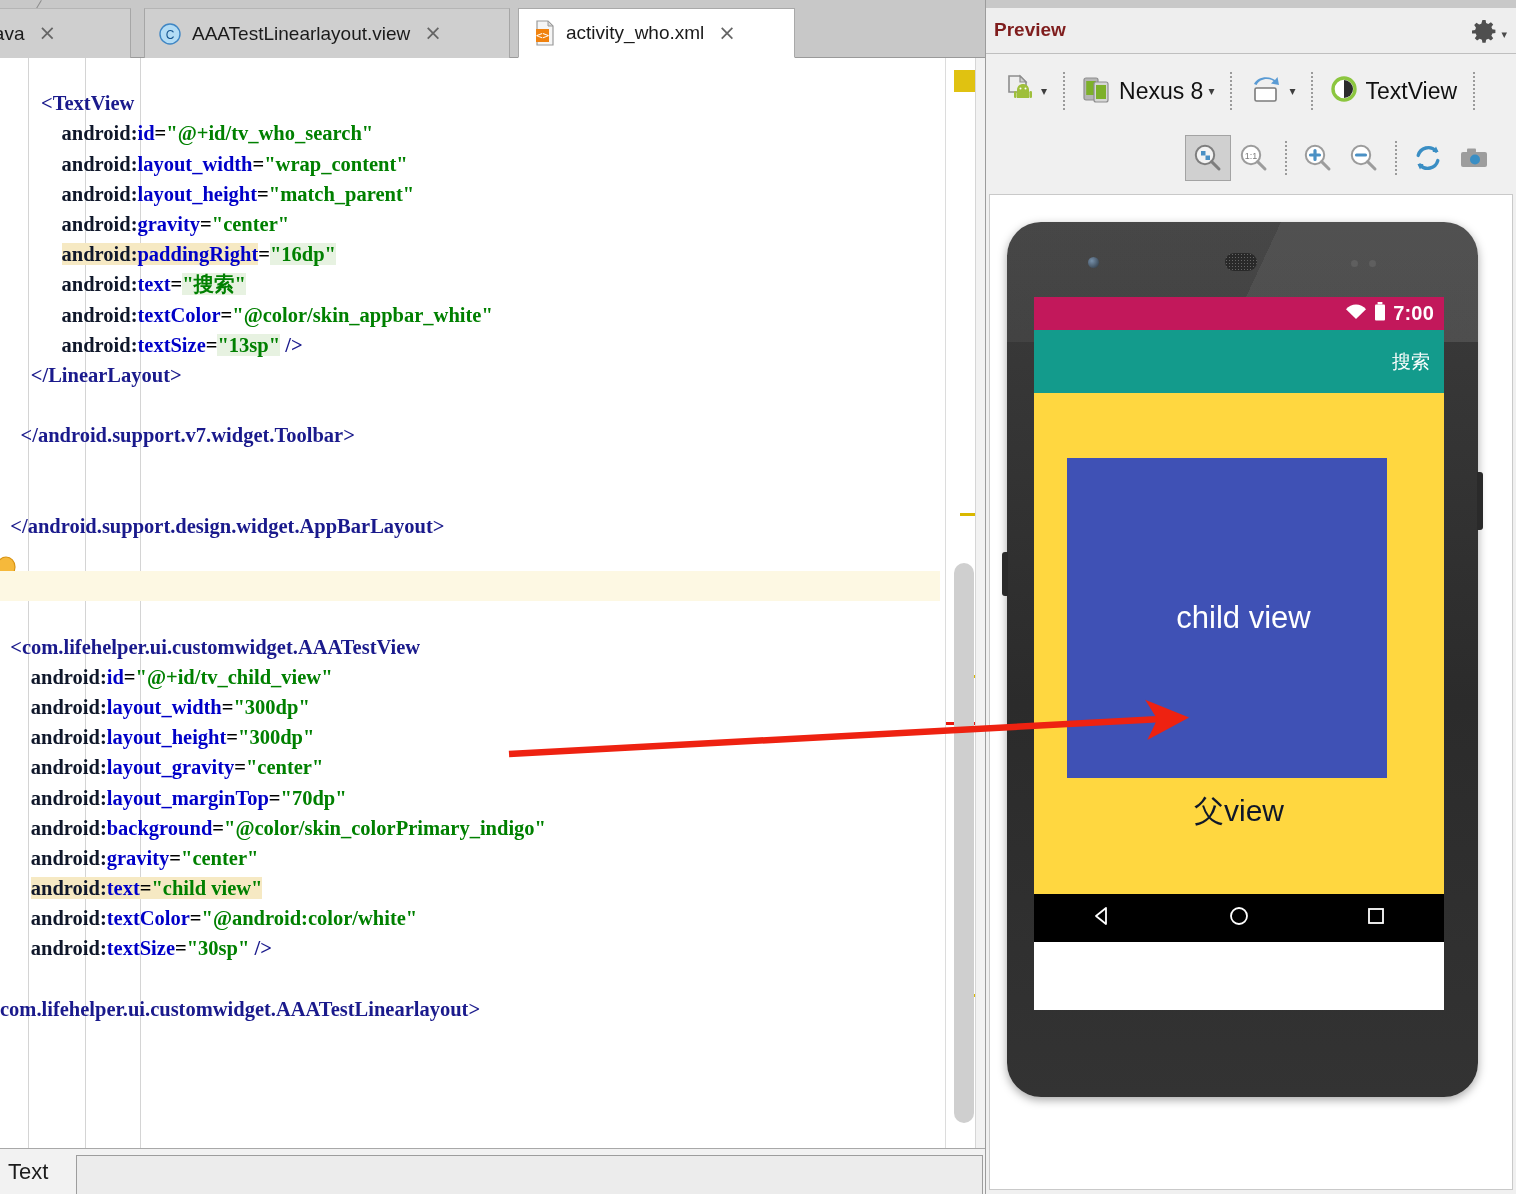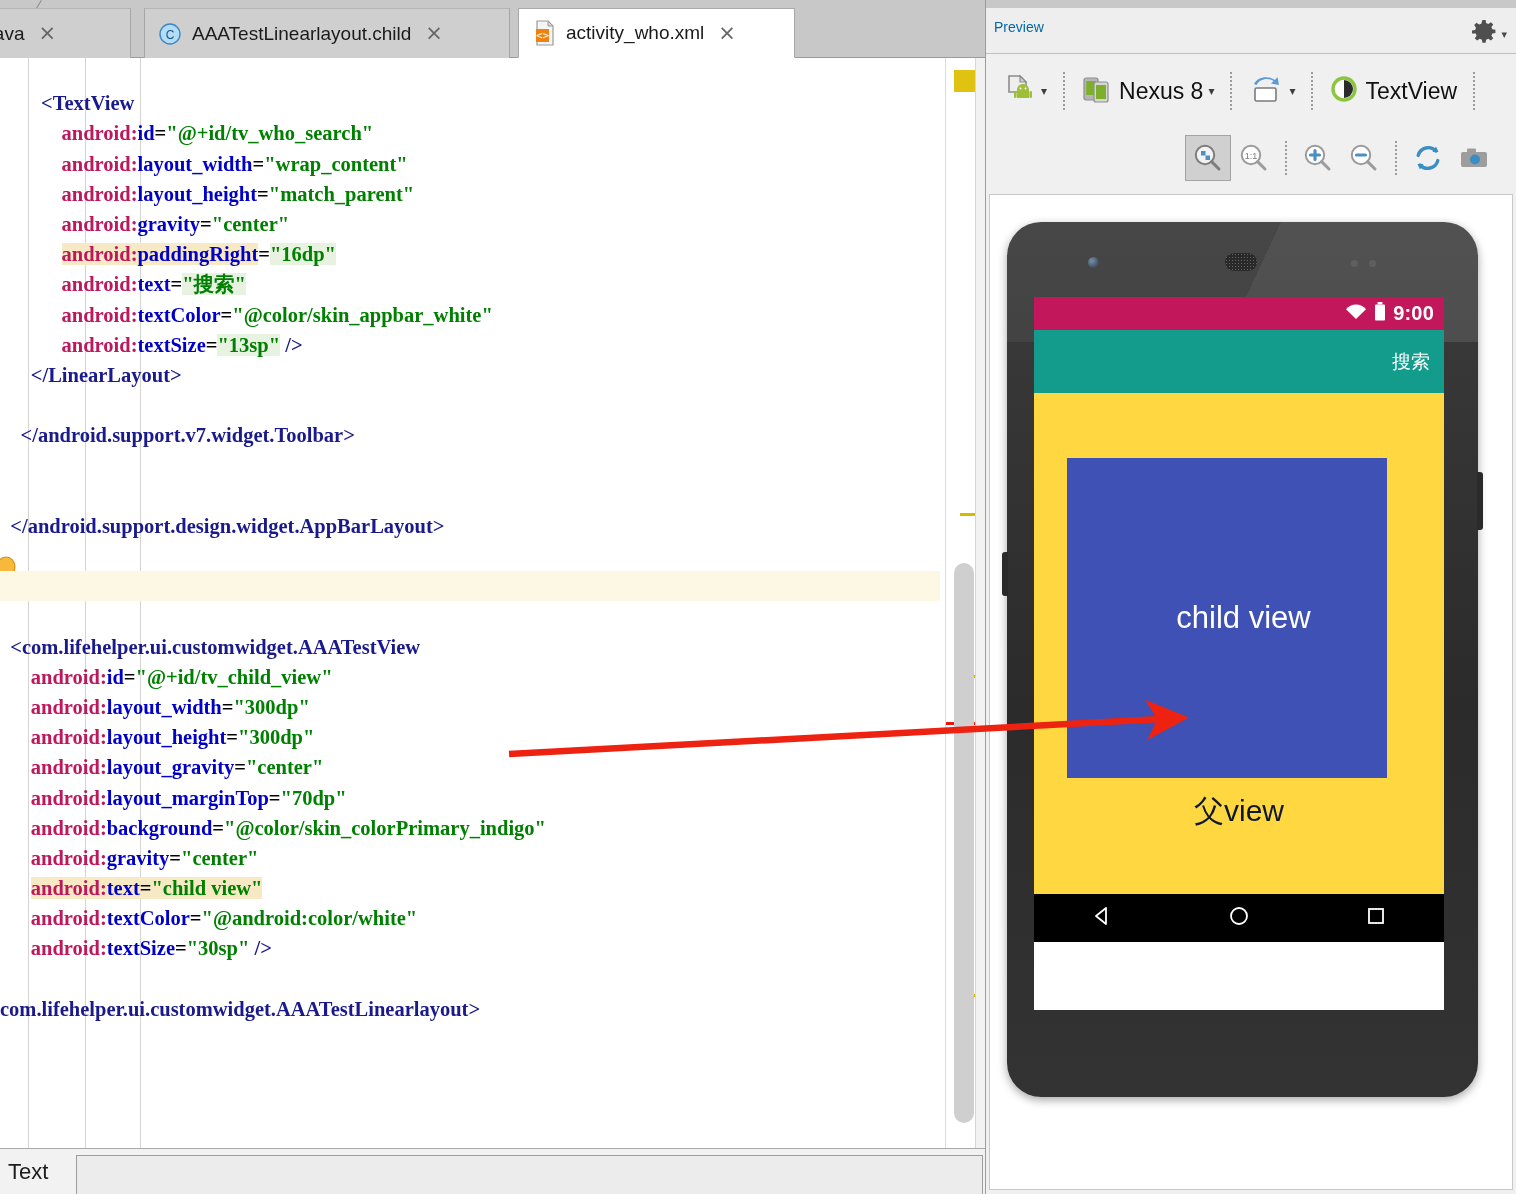--- a/index.html
+++ b/index.html
@@ -75,21 +75,21 @@
     font-family: Liberation Serif, serif;
     font-size: 20.5px;
     line-height: 30.2px;
     white-space: pre;
     font-weight: bold;
   }
   .cl { position: relative; height: 30.2px; padding-left: 0; }
   .cl.hl-row { background: #fdf8e3; }
   
   .t-tag   { color: #1a1a8c; }          
-  .t-ns    { color: #be185d; text-align: right; }          
+  .t-ns    { color: #0f172a; text-align: right; }          
   .t-attr  { color: #0000c8; }          
   .t-val   { color: #008000; }          
   .t-plain { color: #000000; }
   .bg-tan   { background: #f6e9c3; }     
   .bg-green { background: #e7f2e1; }     
 
   
   #lightbulb {
     position: absolute; left: -6px; top: 497px;
     width: 24px; height: 30px;
@@ -134,21 +134,21 @@
     background: #f0f0f0;
     border-left: 1px solid #9c9c9c;
   }
   #preview-header {
     position: absolute; left: 0; top: 8px; width: 531px; height: 46px;
     background: #eeeeee; border-bottom: 1px solid #bfbfbf;
   }
   #preview-pane .toprule { position:absolute; left:0; top:0; width:531px; height:8px; background:#c8c8c8; }
   #preview-title {
     position: absolute; left: 8px; top: 11px;
-    font-size: 14px; color: #0369a1;
+    font-size: 19px; color: #7f1d1d; font-weight: bold;
   }
   #settings-btn { position: absolute; right: 10px; top: 10px; display:flex; align-items:center; }
   #settings-btn .caret { margin-left: 3px; color:#4a4a4a; font-size:11px; }
 
   #toolbar-row1 {
     position: absolute; left: 0; top: 55px; width: 531px; height: 72px;
     display: flex; align-items: center; padding-left: 10px;
   }
   #toolbar-row2 {
     position: absolute; left: 0; top: 127px; width: 531px; height: 62px;
@@ -264,21 +264,21 @@
         <span class="tab-close">×</span>
       </div>
 
       <div class="tab" id="tab1">
         <span class="tab-icon">
           <svg width="24" height="26" viewBox="0 0 24 26">
             <circle cx="11" cy="13" r="10" fill="#b3dcf5" stroke="#3f86c4" stroke-width="1.4"></circle>
             <text x="11" y="18" font-size="12" font-family="Liberation Sans, sans-serif" fill="#16558f" text-anchor="middle">C</text>
           </svg>
         </span>
-        <span class="tab-label">AAATestLinearlayout.child</span>
+        <span class="tab-label">AAATestLinearlayout.view</span>
         <span class="tab-close">×</span>
       </div>
 
       <div class="tab active" id="tab2">
         <span class="tab-icon">
           <svg width="24" height="26" viewBox="0 0 24 26">
             <path d="M4 1 h11 l5 5 v19 h-16 z" fill="#f5f5f5" stroke="#9a9a9a" stroke-width="1.2"></path>
             <path d="M15 1 v5 h5 z" fill="#d8d8d8" stroke="#9a9a9a" stroke-width="1"></path>
             <rect x="3" y="9" width="13" height="13" fill="#f0820f"></rect>
             <text x="9.5" y="19" font-size="11" font-family="DejaVu Sans Mono, monospace" fill="#ffffff" text-anchor="middle">&lt;&gt;</text>
@@ -463,21 +463,21 @@
               <svg width="22" height="16" viewBox="0 0 22 16">
                   <path d="M1 5.2 L11 15 L21 5.2 A13 13 0 001 5.2z" fill="#ffffff"></path>
                 </svg>
             </span>
             <span>
               <svg width="12" height="19" viewBox="0 0 12 19">
                 <rect x="3.6" y="0" width="4.8" height="2.4" fill="#ffffff"></rect>
                 <rect x="1" y="2.4" width="10" height="16.2" rx="1" fill="#ffffff"></rect>
               </svg>
             </span>
-            <span class="clock">9:00</span>
+            <span class="clock">7:00</span>
           </div>
 
 
           <div id="searchbar">
             <span class="search-text">搜索</span>
           </div>
 
           <div id="parent-view">
             <span class="anno-zi">子view</span>
             <div id="child-view">

